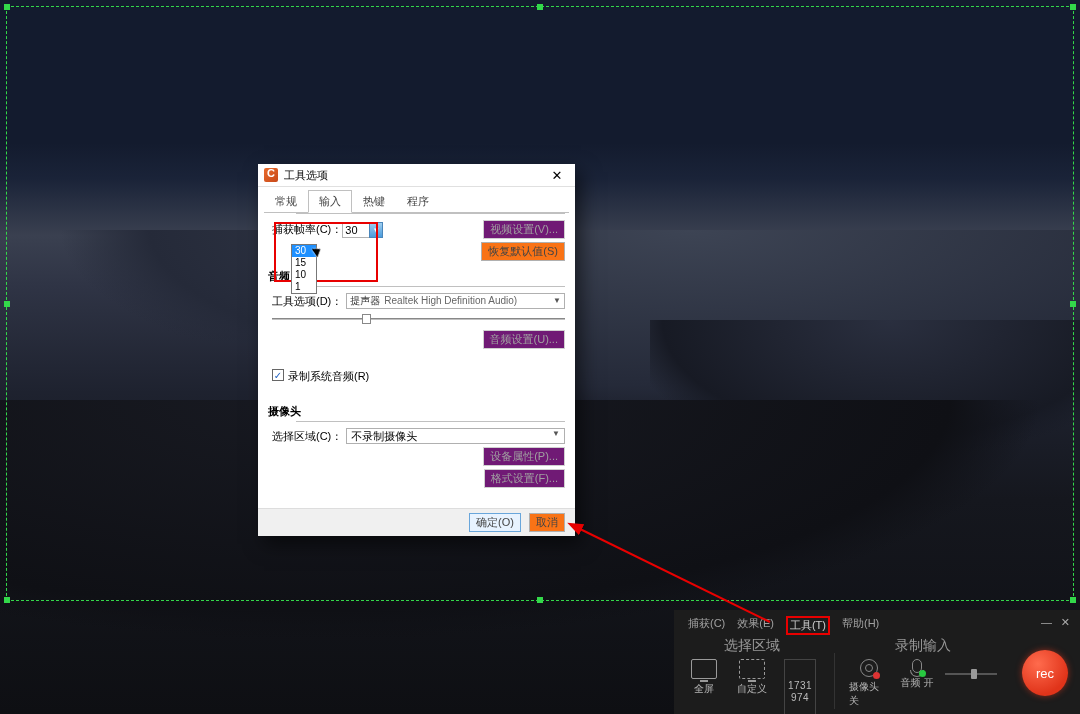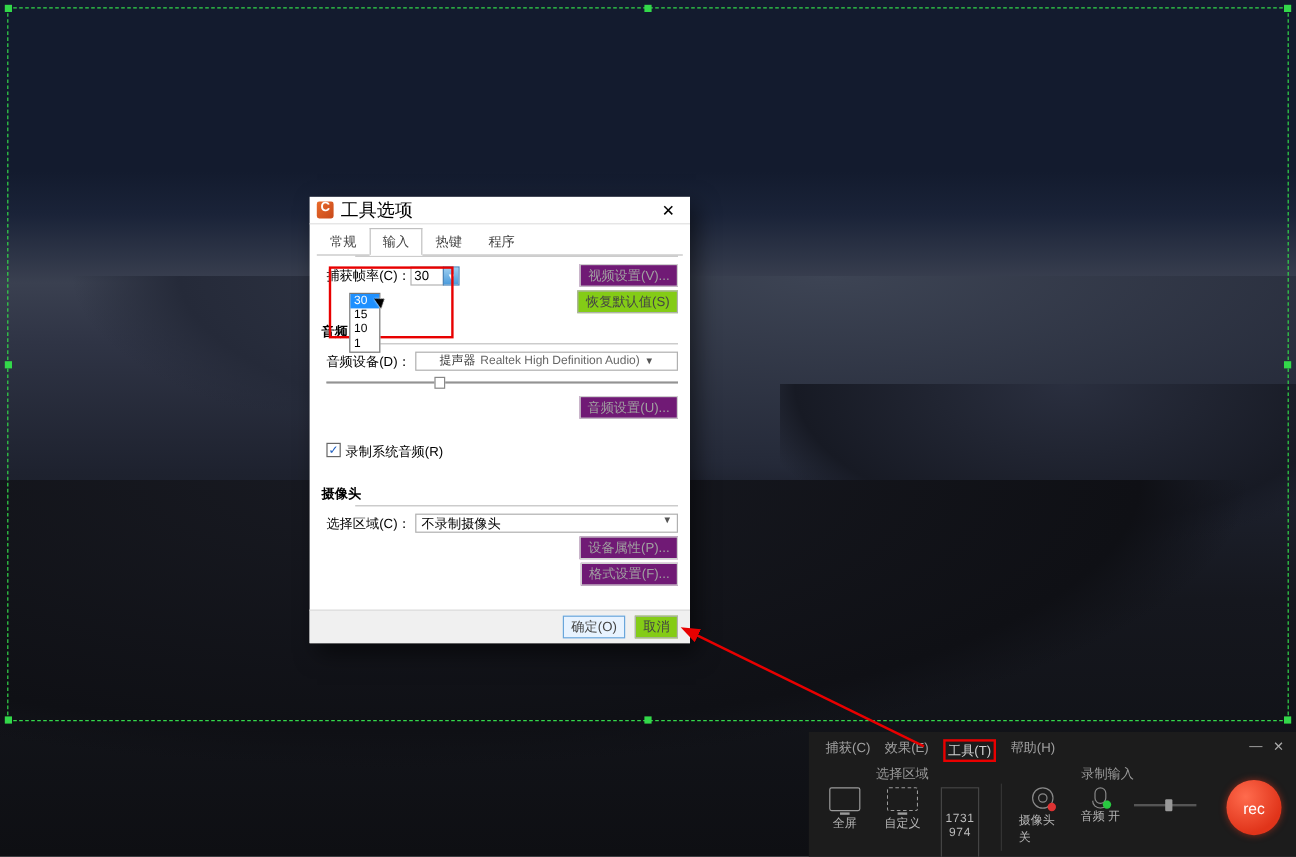--- a/index.html
+++ b/index.html
@@ -53,21 +53,21 @@
     padding: 0 6px;
     border-bottom: 1px solid #e0e0e0;
   }
   .logo {
     width: 14px; height: 14px; margin-right: 6px;
     background: linear-gradient(135deg,#e96b2c 0%,#c8491a 100%);
     border-radius: 2px;
     position: relative;
   }
   .logo::after { content:"C"; position:absolute; left:3px; top:-1px; color:#fff; font-size:11px; font-weight:bold; }
-  .titlebar .title { flex: 1; font-size: 15px; }
+  .titlebar .title { flex: 1; font-size: 11px; }
   .titlebar .close { width: 24px; text-align: center; font-size: 13px; cursor: pointer; }
 
   .tabs { display:flex; padding: 3px 6px 0 6px; font-size: 11px; }
   .tab {
     padding: 3px 10px; border: 1px solid transparent; cursor: pointer;
     color: #444;
   }
   .tab.active { border: 1px solid #c0c0c0; border-bottom-color:#fff; background:#fff; }
   .tabline { height:1px; background:#c0c0c0; margin: -1px 6px 0 6px; }
 
@@ -103,28 +103,28 @@
   .fr-dropdown .sel { background:#1e90ff; color:#fff; }
 
   .cursor-arrow {
     position:absolute; left:38px; top:22px; width:0;height:0;
     border-left:7px solid #000; border-top:5px solid transparent; border-bottom:5px solid transparent;
     transform: rotate(-35deg);
     filter: drop-shadow(0 0 1px #fff);
   }
 
   .btn {
-    border:1px solid #b0b0b0; background:#84cc16; font-size:11px;
+    border:1px solid #b0b0b0; background:#f97316; font-size:11px;
     padding: 1px 6px; cursor:pointer; color:#444;
   }
   .btn.disabled { color:#a0a0a0; border-color:#d0d0d0; background:#701a75; }
 
   .audio-device {
     flex: 1; border:1px solid #b0b0b0; background:#fff; height:16px; line-height:14px;
-    font-size:10px; padding:0 19px; display:flex; align-items:center; justify-content:space-between;
+    font-size:10px; padding:0 3px; display:flex; align-items:center; justify-content:space-between;
     color:#666;
   }
   .audio-device .blank { color:#333; }
   .audio-device .caret { font-size:8px; color:#555; }
 
   .vol-slider {
     margin: 2px 10px 4px 14px; height: 14px; position: relative;
   }
   .vol-slider .track {
     position:absolute; left:0; right:0; top:6px; height:2px; background:#c0c0c0; border-top:1px solid #888;
@@ -155,21 +155,21 @@
   }
   .panel .menu { display:flex; gap:12px; padding:6px 10px 2px 14px; color:#a0a0a0; }
   .panel .menu span { cursor:pointer; }
   .panel .menu .hl {
     border:2px solid #e80000; padding:0 2px; color:#cfcfcf;
   }
   .panel .winmin { position:absolute; right:28px; top:6px; color:#aaa; cursor:pointer; }
   .panel .winclose { position:absolute; right:10px; top:6px; color:#aaa; cursor:pointer; }
 
   .panel .groups { display:flex; padding:0 10px; gap:14px; align-items:flex-start; }
-  .panel .grp-title { text-align:center; color:#9a9a9a; margin-bottom:4px; font-size:11px; }
+  .panel .grp-title { text-align:center; color:#9a9a9a; margin-bottom:4px; font-size:14px; }
   .panel .grp { }
   .panel .btnrow { display:flex; gap:8px; align-items:flex-start; }
   .pbtn {
     width:40px; display:flex; flex-direction:column; align-items:center; gap:3px;
     cursor:pointer; color:#b5b5b5;
   }
   .pbtn .ic {
     width:26px; height:20px; border:1.3px solid #9a9a9a; border-radius:2px; position:relative;
   }
   .pbtn .ic.monitor::after { content:""; position:absolute; width:8px; height:2px; background:#9a9a9a; left:8px; bottom:-4px; }
@@ -246,21 +246,21 @@
     <span style="flex:1"></span>
     <button class="btn disabled">视频设置(V)...</button>
   </div>
   <div class="row" style="justify-content:flex-end">
     <button class="btn">恢复默认值(S)</button>
   </div>
 
   <div class="section-title">音频</div>
   <div class="section-rule"></div>
   <div class="row" style="margin-left:14px">
-    <label class="lbl" style="margin-right:4px">音频设备(D)：</label>
+    <label class="lbl" style="margin-right:4px">工具选项(D)：</label>
     <div class="audio-device">
       <span style="display:flex; gap:4px; overflow:hidden;">
         <span class="blank">提声器</span>
         <span>Realtek High Definition Audio)</span>
       </span>
       <span class="caret">▼</span>
     </div>
   </div>
   <div class="vol-slider">
     <div class="track"></div>

